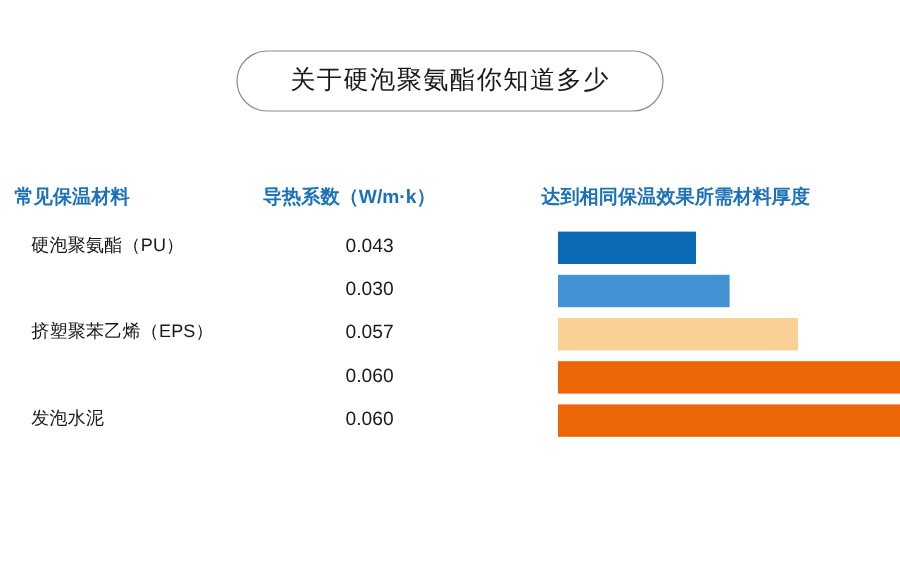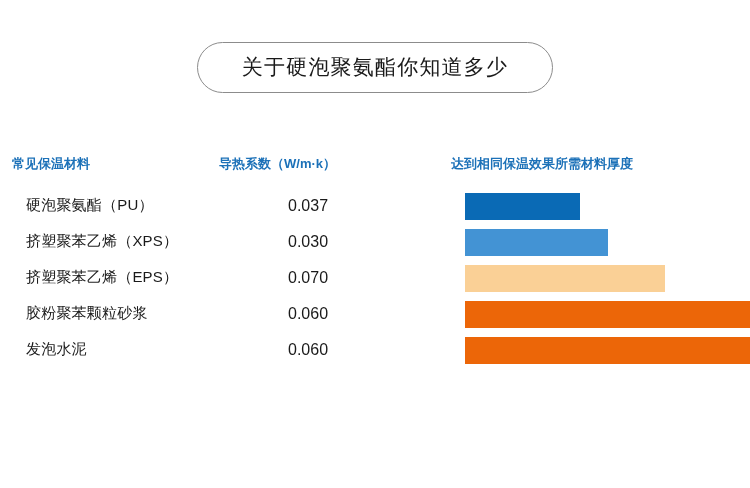--- a/index.html
+++ b/index.html
@@ -50,21 +50,21 @@
   
   .headers {
     position: absolute;
     left: 0;
     top: 155px;
     width: 750px;
     height: 26px;
   }
   .hdr {
     position: absolute;
-    font-size: 13px;
+    font-size: 16px;
     font-weight: bold;
     color: #1c71b8;
     white-space: nowrap;
     line-height: 1;
   }
   .hdr-material  { left: 12px;  top: 2px; }
   .hdr-conduct   { left: 219px; top: 2px; }
   .hdr-thickness { left: 451px; top: 2px; }
 
   
@@ -130,41 +130,39 @@
 
   <div class="headers">
     <div class="hdr hdr-material">常见保温材料</div>
     <div class="hdr hdr-thickness">达到相同保温效果所需材料厚度</div>
     <div class="hdr hdr-conduct">导热系数（W/m·k）</div>
   </div>
 
   <div class="rows" id="rows-container">
       <div class="row">
         <div class="cell-material">硬泡聚氨酯（PU）</div>
-        <div class="cell-value">0.037</div>
+        <div class="cell-value">0.043</div>
         <div class="bar-track">
           <div class="bar" style="width: 115px; background: rgb(10, 106, 181);"></div>
         </div>
       </div>
       <div class="row">
-        <div class="cell-material">挤塑聚苯乙烯（XPS）</div>
         <div class="cell-value">0.030</div>
         <div class="bar-track">
           <div class="bar" style="width: 143px; background: rgb(67, 147, 212);"></div>
         </div>
       </div>
       <div class="row">
         <div class="cell-material">挤塑聚苯乙烯（EPS）</div>
-        <div class="cell-value">0.070</div>
+        <div class="cell-value">0.057</div>
         <div class="bar-track">
           <div class="bar" style="width: 200px; background: rgb(250, 208, 150);"></div>
         </div>
       </div>
       <div class="row">
-        <div class="cell-material">胶粉聚苯颗粒砂浆</div>
         <div class="cell-value">0.060</div>
         <div class="bar-track">
           <div class="bar" style="width: 285px; background: rgb(236, 102, 8);"></div>
         </div>
       </div>
       <div class="row">
         <div class="cell-material">发泡水泥</div>
         <div class="cell-value">0.060</div>
         <div class="bar-track">
           <div class="bar" style="width: 285px; background: rgb(236, 102, 8);"></div>

